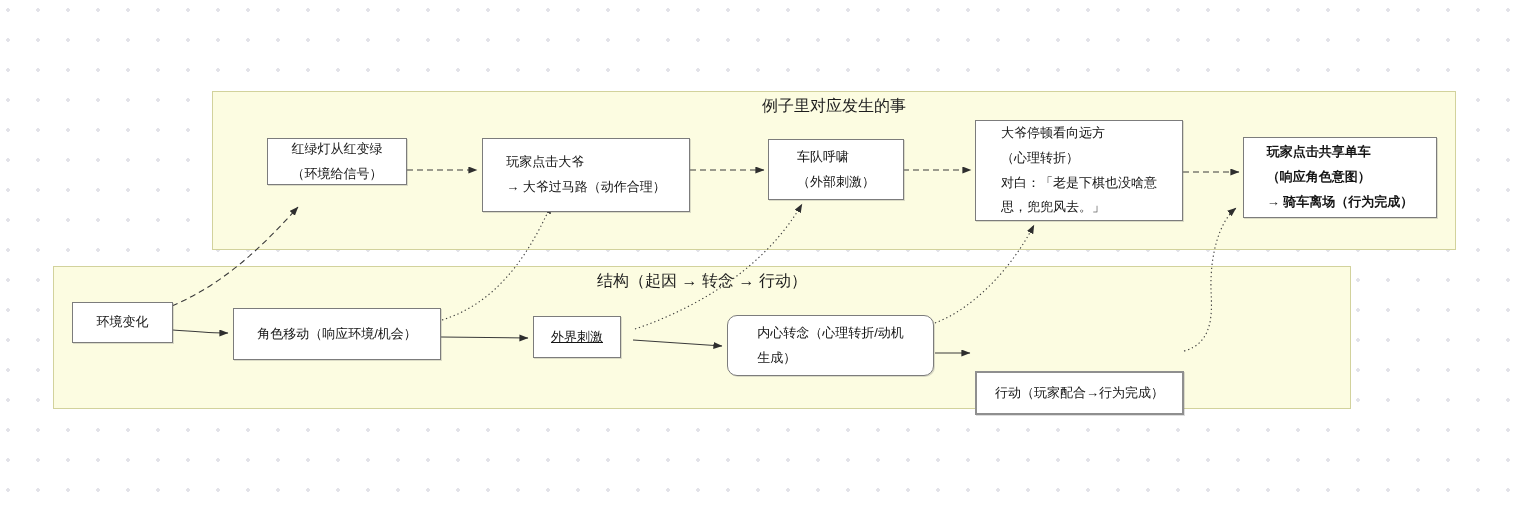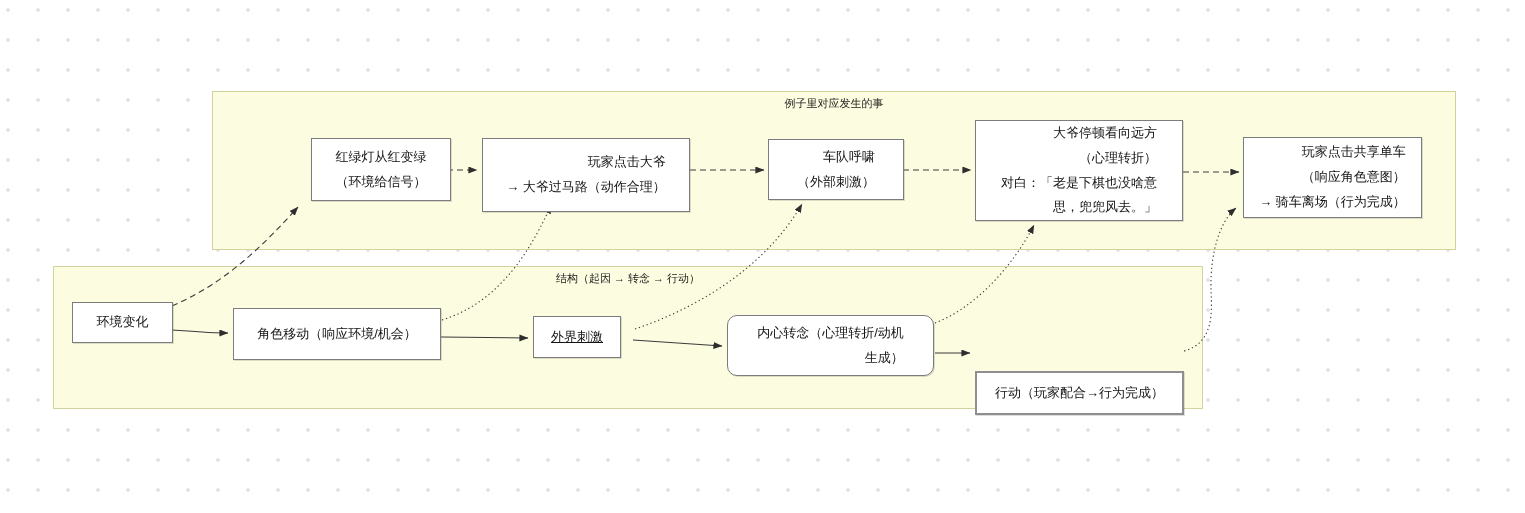--- a/index.html
+++ b/index.html
@@ -17,54 +17,54 @@
   }
   .frame {
     position: absolute;
     background: #fcfce1;
     border: 1px solid #d2d29c;
   }
   .frame-title {
     position: absolute;
     top: 4px; left: 0; right: 0;
     text-align: center;
-    font-size: 11px;
+    font-size: 16px;
     color: #1d1d1d;
     white-space: nowrap;
   }
   .node {
     position: absolute;
     background: #ffffff;
     border: 1px solid #7c7c7c;
     box-shadow: 1px 1px 0 rgba(120,120,120,0.25);
     display: flex;
     align-items: center;
     justify-content: center;
-    text-align: right;
+    text-align: left;
     font-size: 13px;
     line-height: 1.9;
     color: #141414;
     white-space: pre-line;
     padding: 2px 6px;
   }
   .node.thick { border-width: 2px; border-color: #8f8f8f; margin-top: 40px; }
   #connector-layer {
     position: absolute;
     top: 0; left: 0;
     pointer-events: none;
   }
 </style>
 </head>
 <body>
 
 <div class="frame" style="left:212px; top:91px; width:1244px; height:159px;">
   <div class="frame-title">例子里对应发生的事</div>
 </div>
 
-<div class="frame" style="left:53px; top:266px; width:1150px; height:143px;">
+<div class="frame" style="left:53px; top:266px; width:1298px; height:143px;">
   <div class="frame-title">结构（起因 → 转念 → 行动）</div>
 </div>
 
 <svg id="connector-layer" width="1525" height="513" viewBox="0 0 1525 513">
   <defs>
     <marker id="arr" markerWidth="11" markerHeight="9" refX="8.6" refY="3.5" orient="auto" markerUnits="userSpaceOnUse">
       <path d="M0,0 L9,3.5 L0,7 Z" fill="#2e2e2e"></path>
     </marker>
   </defs>
   <g fill="none" stroke="#3a3a3a" stroke-width="1.1">
@@ -80,31 +80,31 @@
     <path d="M935,353 L970,353" marker-end="url(#arr)"></path>
 
     <path d="M172,306 C225,283 262,247 298,207" stroke-dasharray="6 4" marker-end="url(#arr)"></path>
     <path d="M442,320 C490,305 524,266 551,205" stroke-dasharray="1.3 2.8" marker-end="url(#arr)"></path>
     <path d="M635,329 C700,307 766,266 802,204" stroke-dasharray="1.3 2.8" marker-end="url(#arr)"></path>
     <path d="M935,323 C975,308 1013,266 1034,225" stroke-dasharray="1.3 2.8" marker-end="url(#arr)"></path>
     <path d="M1184,351 C1214,343 1212,312 1211,290 C1210,255 1219,222 1236,208" stroke-dasharray="1.3 2.8" marker-end="url(#arr)"></path>
   </g>
 </svg>
 
-<div class="node" style="left:267px; top:138px; width:140px; height:63px;margin-left:44px;">红绿灯从红变绿
+<div class="node" style="left:267px; top:138px; width:140px; height:47px;">红绿灯从红变绿
 （环境给信号）</div>
 <div class="node" style="left:482px; top:138px; width:208px; height:74px;">玩家点击大爷
 → 大爷过马路（动作合理）</div>
 <div class="node" style="left:768px; top:139px; width:136px; height:61px;">车队呼啸
 （外部刺激）</div>
 <div class="node" style="left:975px; top:120px; width:208px; height:101px;">大爷停顿看向远方
 （心理转折）
 对白：「老是下棋也没啥意
 思，兜兜风去。」</div>
-<div class="node" style="left:1243px; top:137px; width:179px; height:81px;">玩家点击共享单车
+<div class="node" style="left:1243px; top:137px; width:194px; height:81px;font-weight:bold;">玩家点击共享单车
 （响应角色意图）
 → 骑车离场（行为完成）</div>
 
 <div class="node" style="left:72px; top:302px; width:101px; height:41px;">环境变化</div>
 <div class="node" style="left:233px; top:308px; width:208px; height:52px;">角色移动（响应环境/机会）</div>
 <div class="node" style="left:533px; top:316px; width:88px; height:42px;text-decoration:underline;">外界刺激</div>
 <div class="node" style="left:727px; top:315px; width:207px; height:61px;border-radius:10px;">内心转念（心理转折/动机
 生成）</div>
 <div class="node thick" style="left:975px; top:331px; width:209px; height:44px;">行动（玩家配合→行为完成）</div>
 

